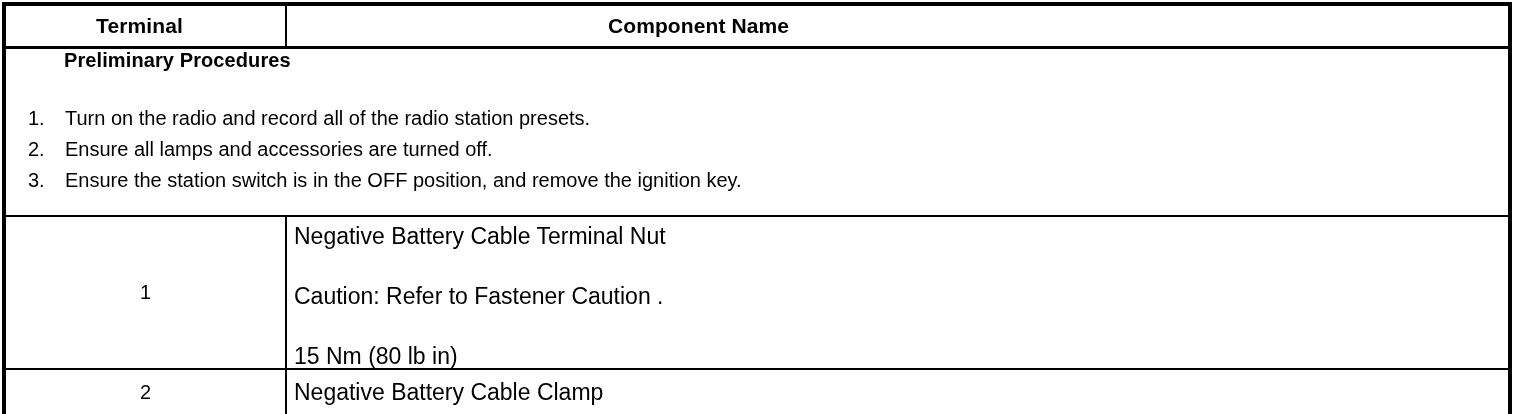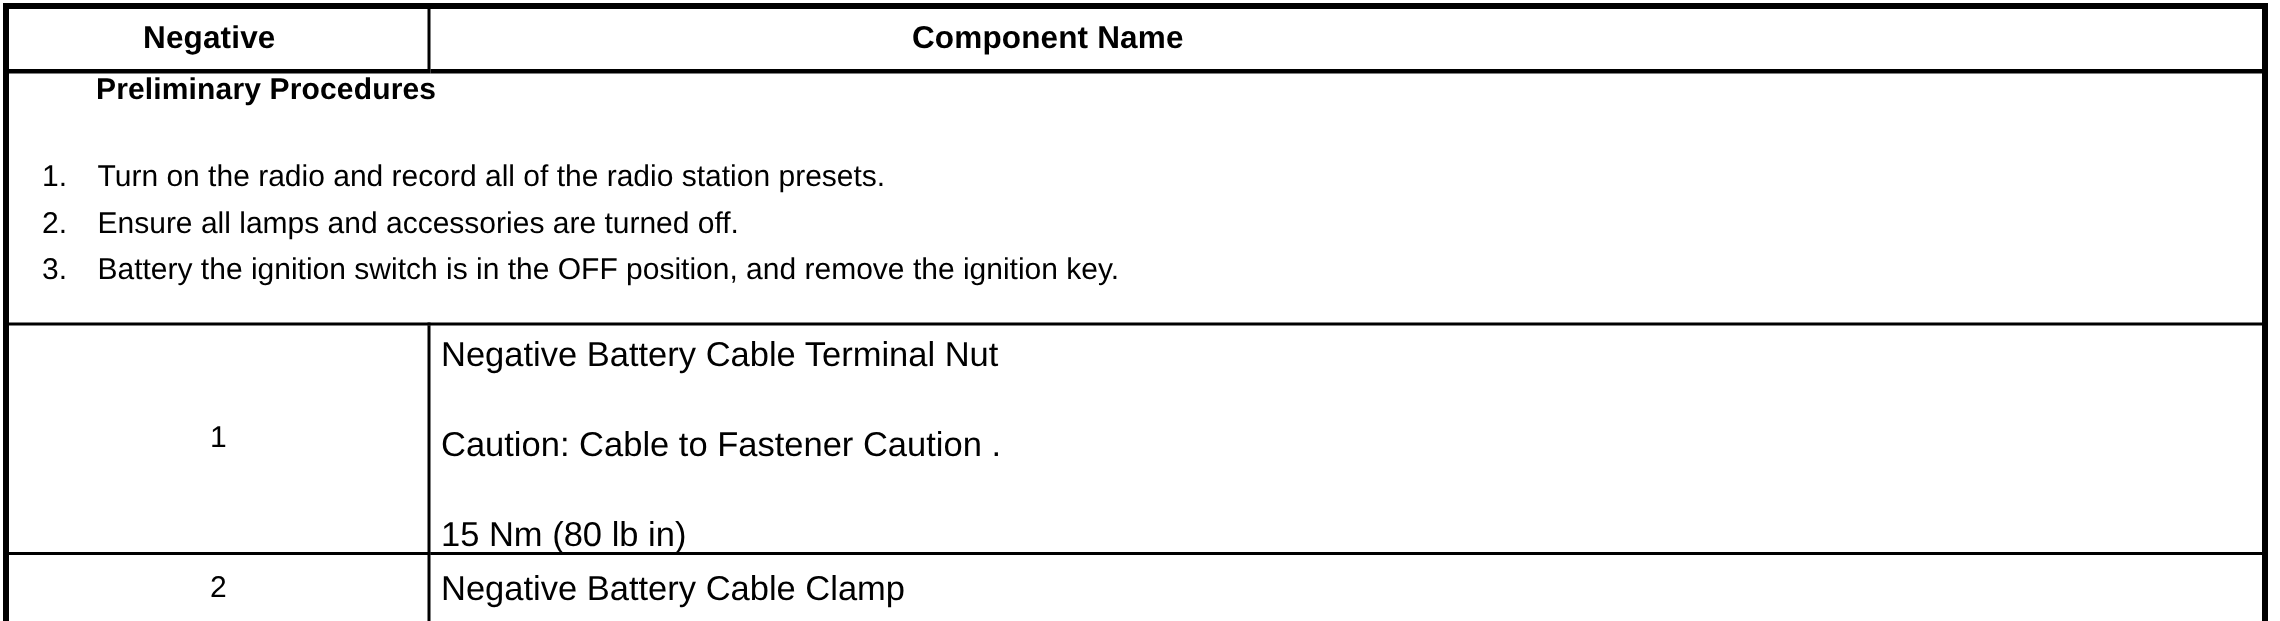--- a/index.html
+++ b/index.html
@@ -170,21 +170,21 @@
 
   <table class="spec-table">
     <colgroup>
       <col class="c-callout">
       <col class="c-name">
     </colgroup>
 
     <thead>
       <tr class="hdr-row">
         <th class="h-callout">
-          <span class="hdr-callout-inner">Negative</span>
+          <span class="hdr-callout-inner">Terminal</span>
         </th>
         <th class="h-name">
           <span class="hdr-name-inner">Component Name</span>
         </th>
       </tr>
     </thead>
 
     <tbody>
 
       <tr class="prelim-row">
@@ -195,35 +195,35 @@
               <div class="prelim-item">
                 <span class="prelim-num">1.</span>
                 <span class="prelim-text">Turn on the radio and record all of the radio station presets.</span>
               </div>
               <div class="prelim-item">
                 <span class="prelim-num">2.</span>
                 <span class="prelim-text">Ensure all lamps and accessories are turned off.</span>
               </div>
               <div class="prelim-item">
                 <span class="prelim-num">3.</span>
-                <span class="prelim-text">Battery the ignition switch is in the OFF position, and remove the ignition key.</span>
+                <span class="prelim-text">Ensure the station switch is in the OFF position, and remove the ignition key.</span>
               </div>
             </div>
           </div>
         </td>
       </tr>
 
       <tr class="data-row row-tall">
         <td class="cell-callout">
           <span class="callout-num">1</span>
         </td>
         <td class="cell-name">
           <div class="name-inner">
             <div class="name-line l1">Negative Battery Cable Terminal Nut</div>
-            <div class="name-line l2"><span class="bold">Caution:</span><span> Cable to Fastener Caution .</span></div>
+            <div class="name-line l2"><span class="bold">Caution:</span><span> Refer to Fastener Caution .</span></div>
             <div class="name-line l3 bold">15 Nm (80 lb in)</div>
           </div>
         </td>
       </tr>
 
       <tr class="data-row row-short">
         <td class="cell-callout">
           <span class="callout-num">2</span>
         </td>
         <td class="cell-name">

